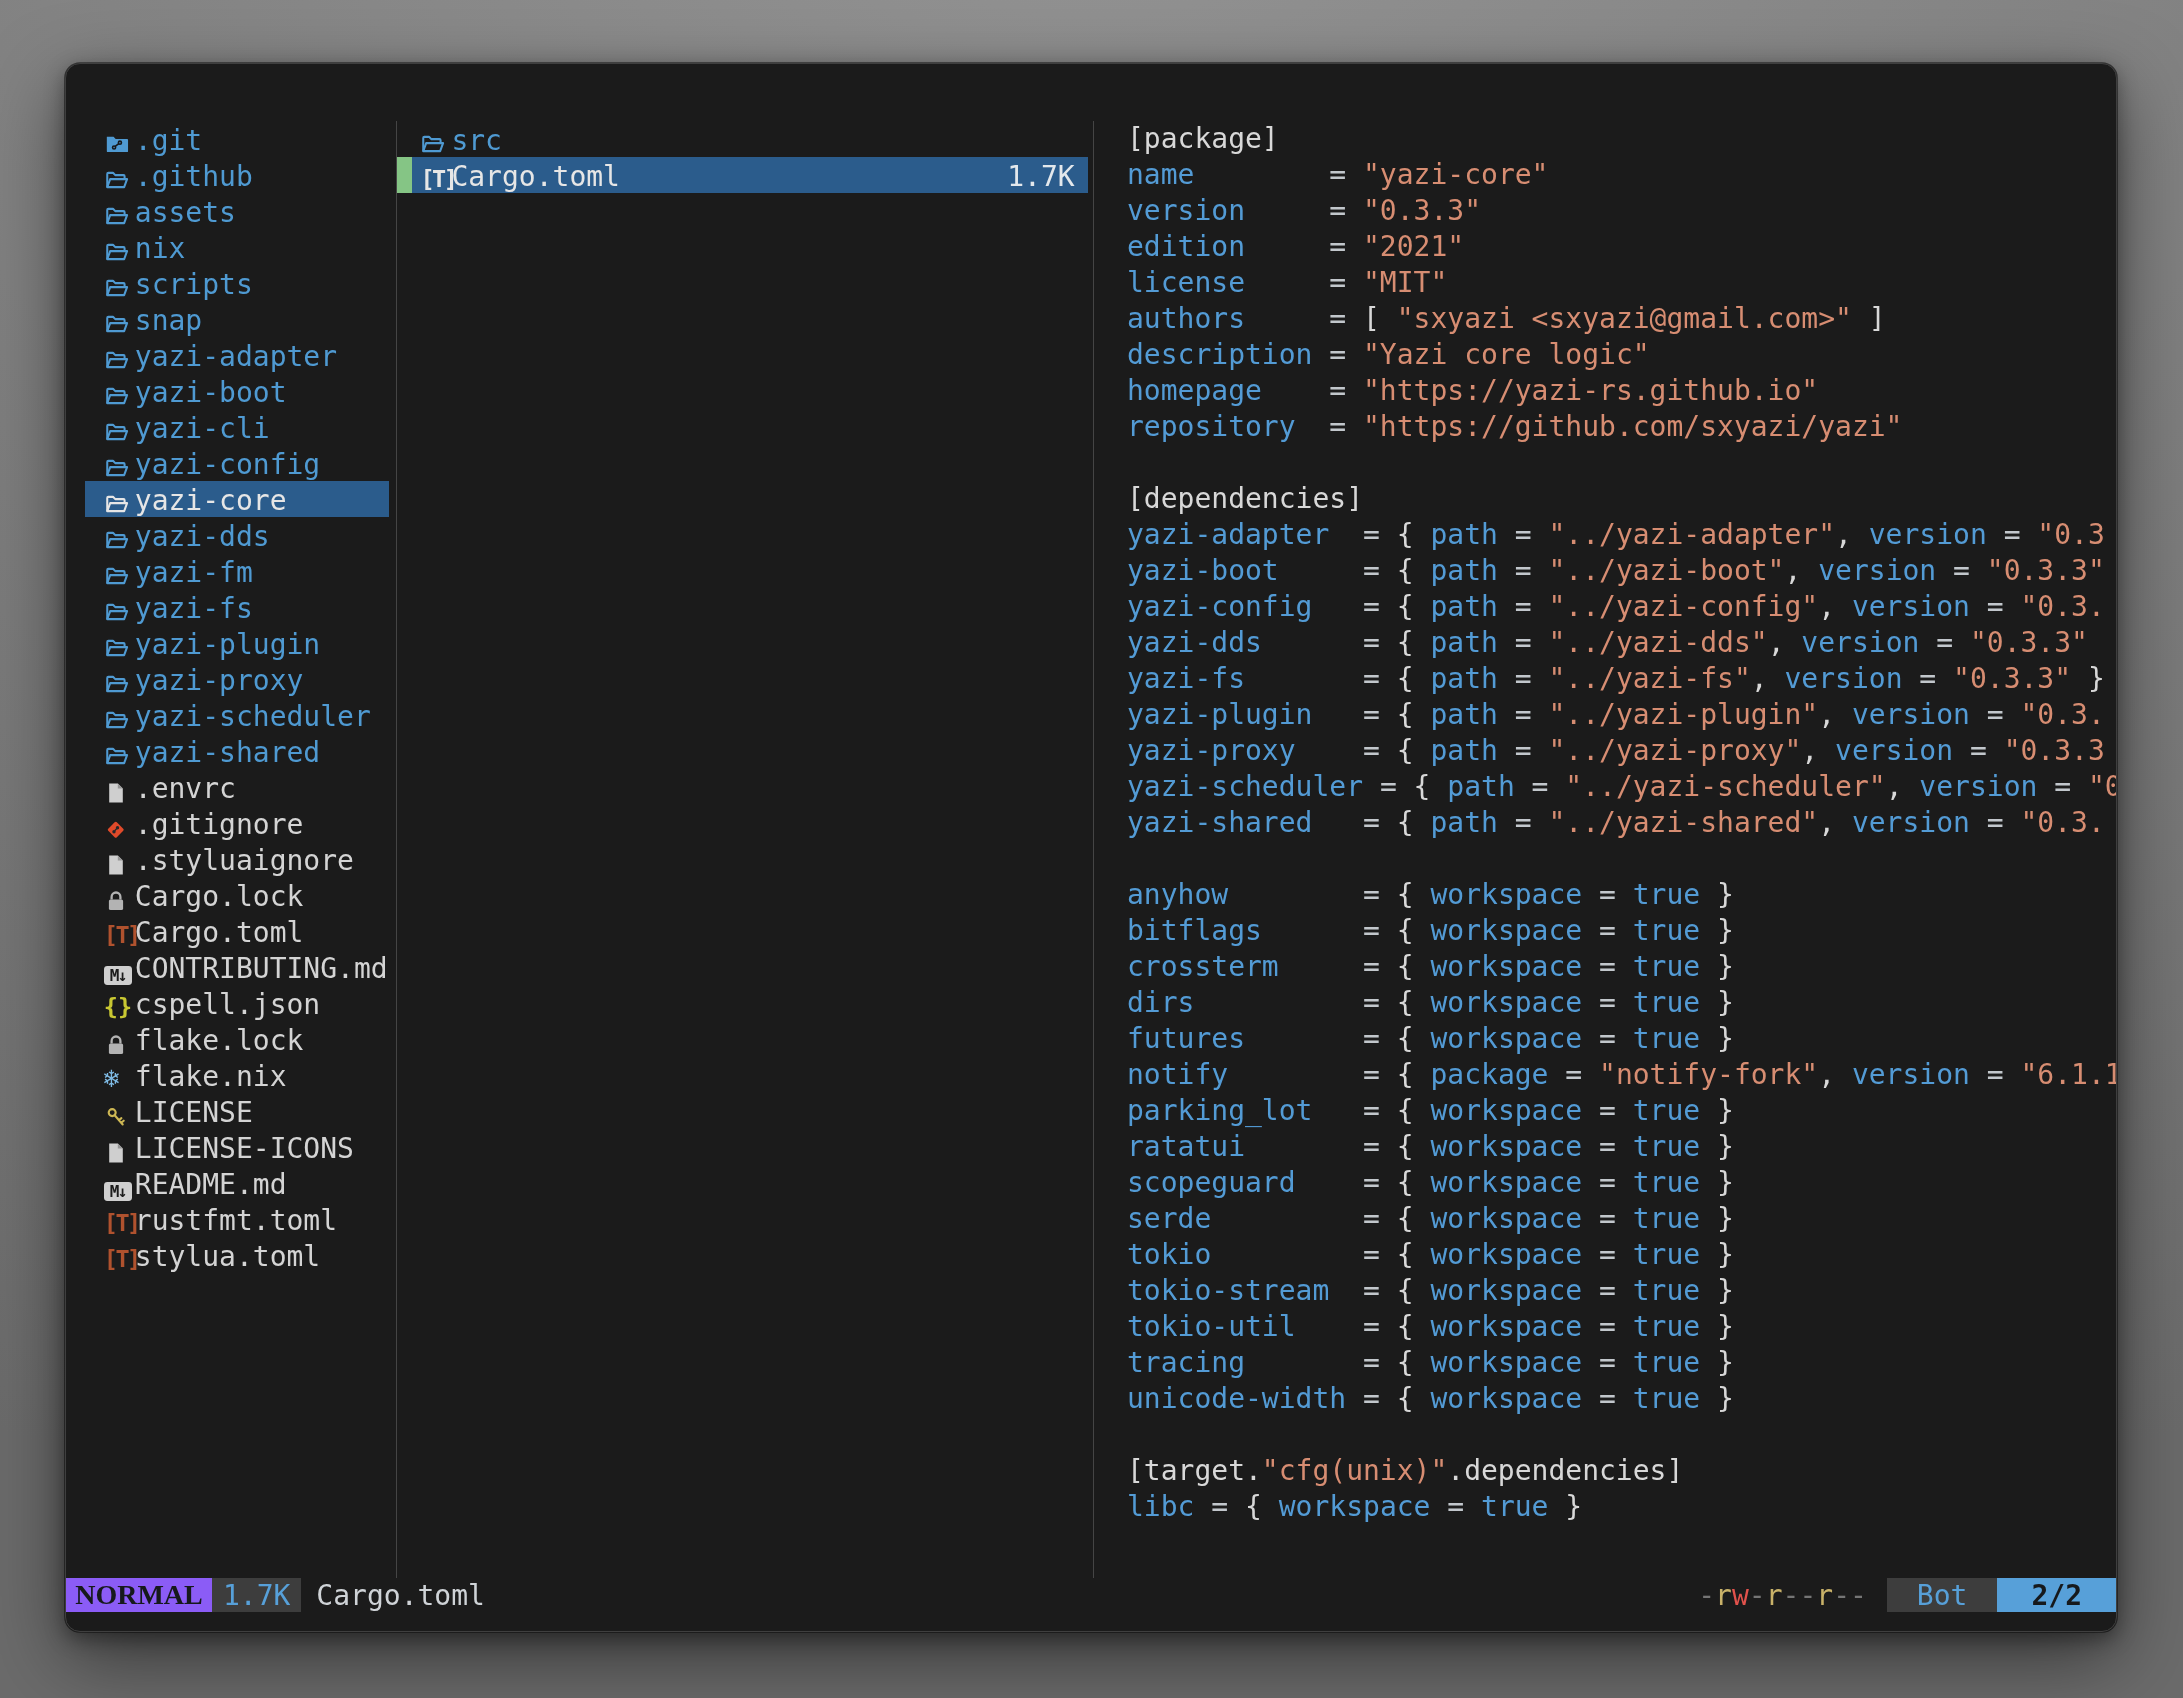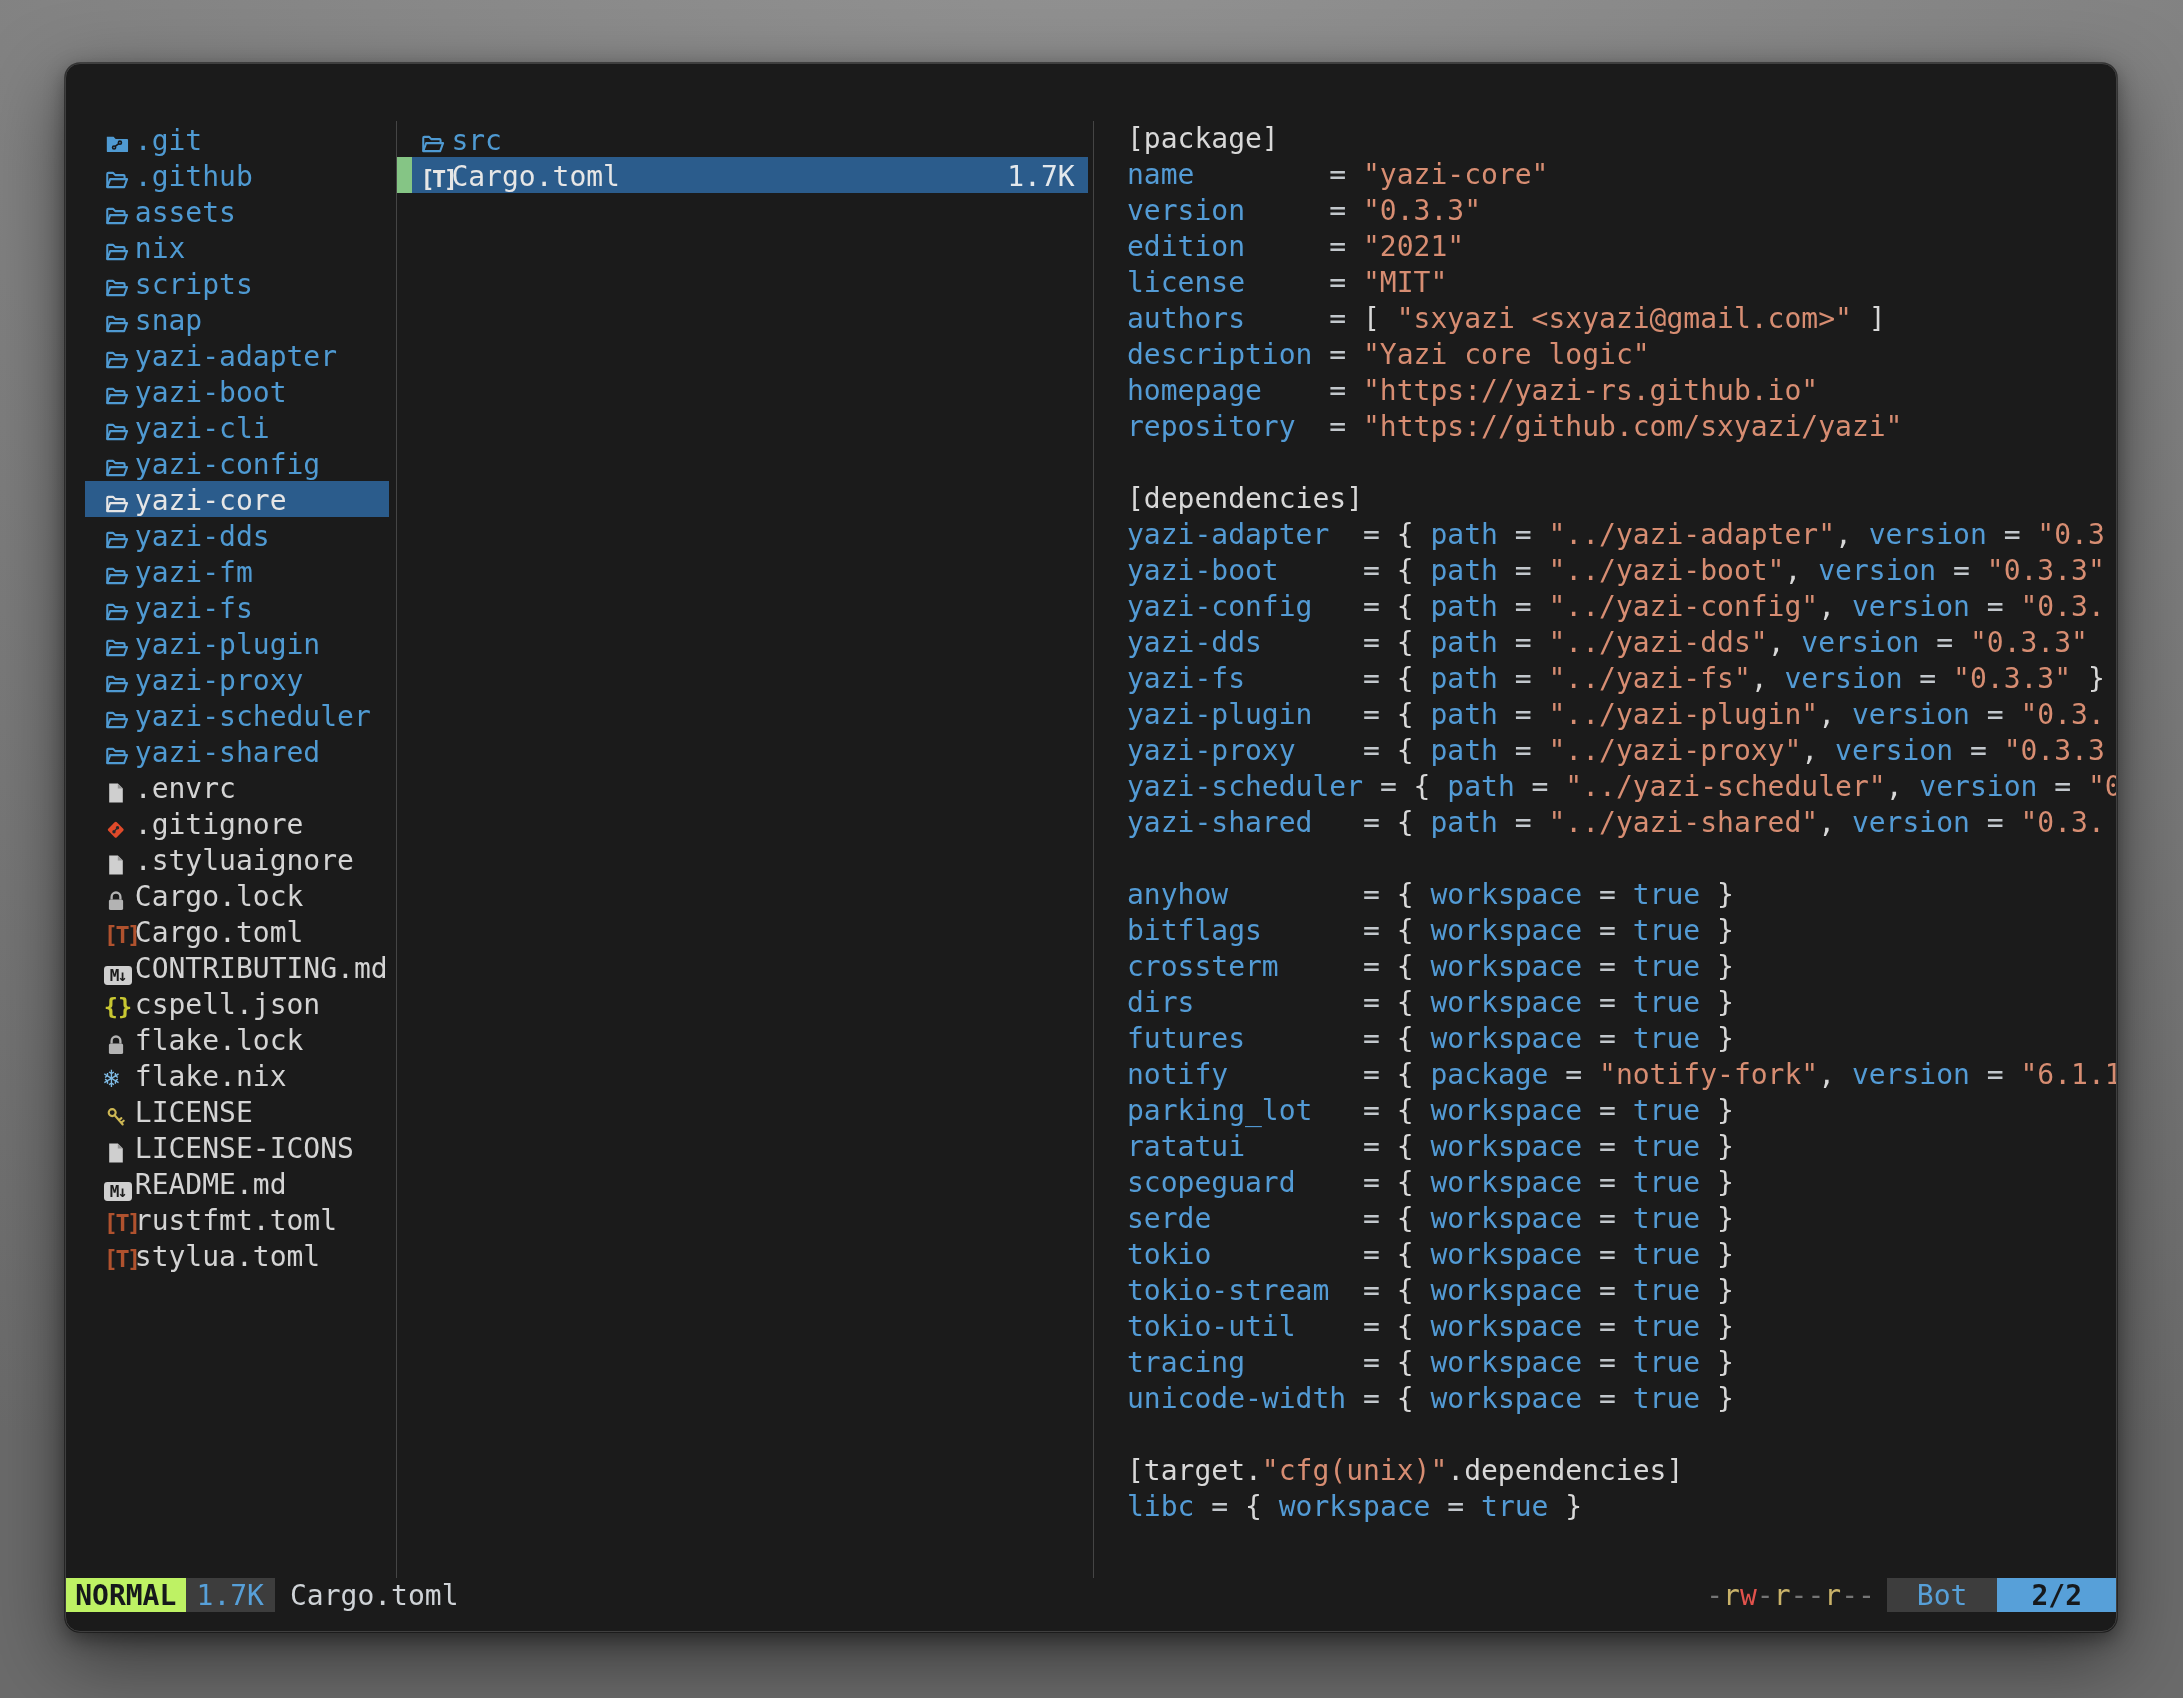--- a/index.html
+++ b/index.html
@@ -38,25 +38,25 @@
   .txt-icon{font-weight:700;font-size:23.5px;font-family:"DejaVu Sans Mono","DejaVu Sans",monospace;}
   .pline{height:36px;line-height:36px;font-size:28px;white-space:pre;margin-left:12px;}
   .tk-section{color:#d8d8d8;}
   .tk-key{color:#539bd5;}
   .tk-op{color:#c2c7cc;}
   .tk-string{color:#d78d72;}
   .tk-punct{color:#d8d8d8;}
   .tk-comment{color:#84ad5a;}
   .statusbar{position:absolute;left:0;top:1514px;width:100%;height:34px;display:flex;align-items:center;font-size:28px;}
   .seg{display:flex;align-items:center;height:100%;}
-  .seg-mode{background:#bef264;color:#16191c;font-weight:700;padding:0 9.2px;}
+  .seg-mode{background:#8b5cf6;color:#16191c;font-weight:700;padding:0 9.2px;font-family:Liberation Serif, serif;}
   .seg-size{background:#3d3d3d;color:#57a0d9;padding:0 11px;}
   .status-filename{margin-left:15px;color:#cfd3d7;}
   .spacer{flex:1;}
-  .perms{margin-right:12px;letter-spacing:0;}
+  .perms{margin-right:20px;letter-spacing:0;}
   .pdash{color:#757575;}
   .pr{color:#c9b269;}
   .pw{color:#e2524c;}
   .seg-pos{background:#3d3d3d;color:#57a0d9;padding:0 30px;}
   .seg-counter{background:#57a0d9;color:#16191c;font-weight:700;padding:0 34px;}
 </style>
 </head>
 <body>
 
 <div class="window">

